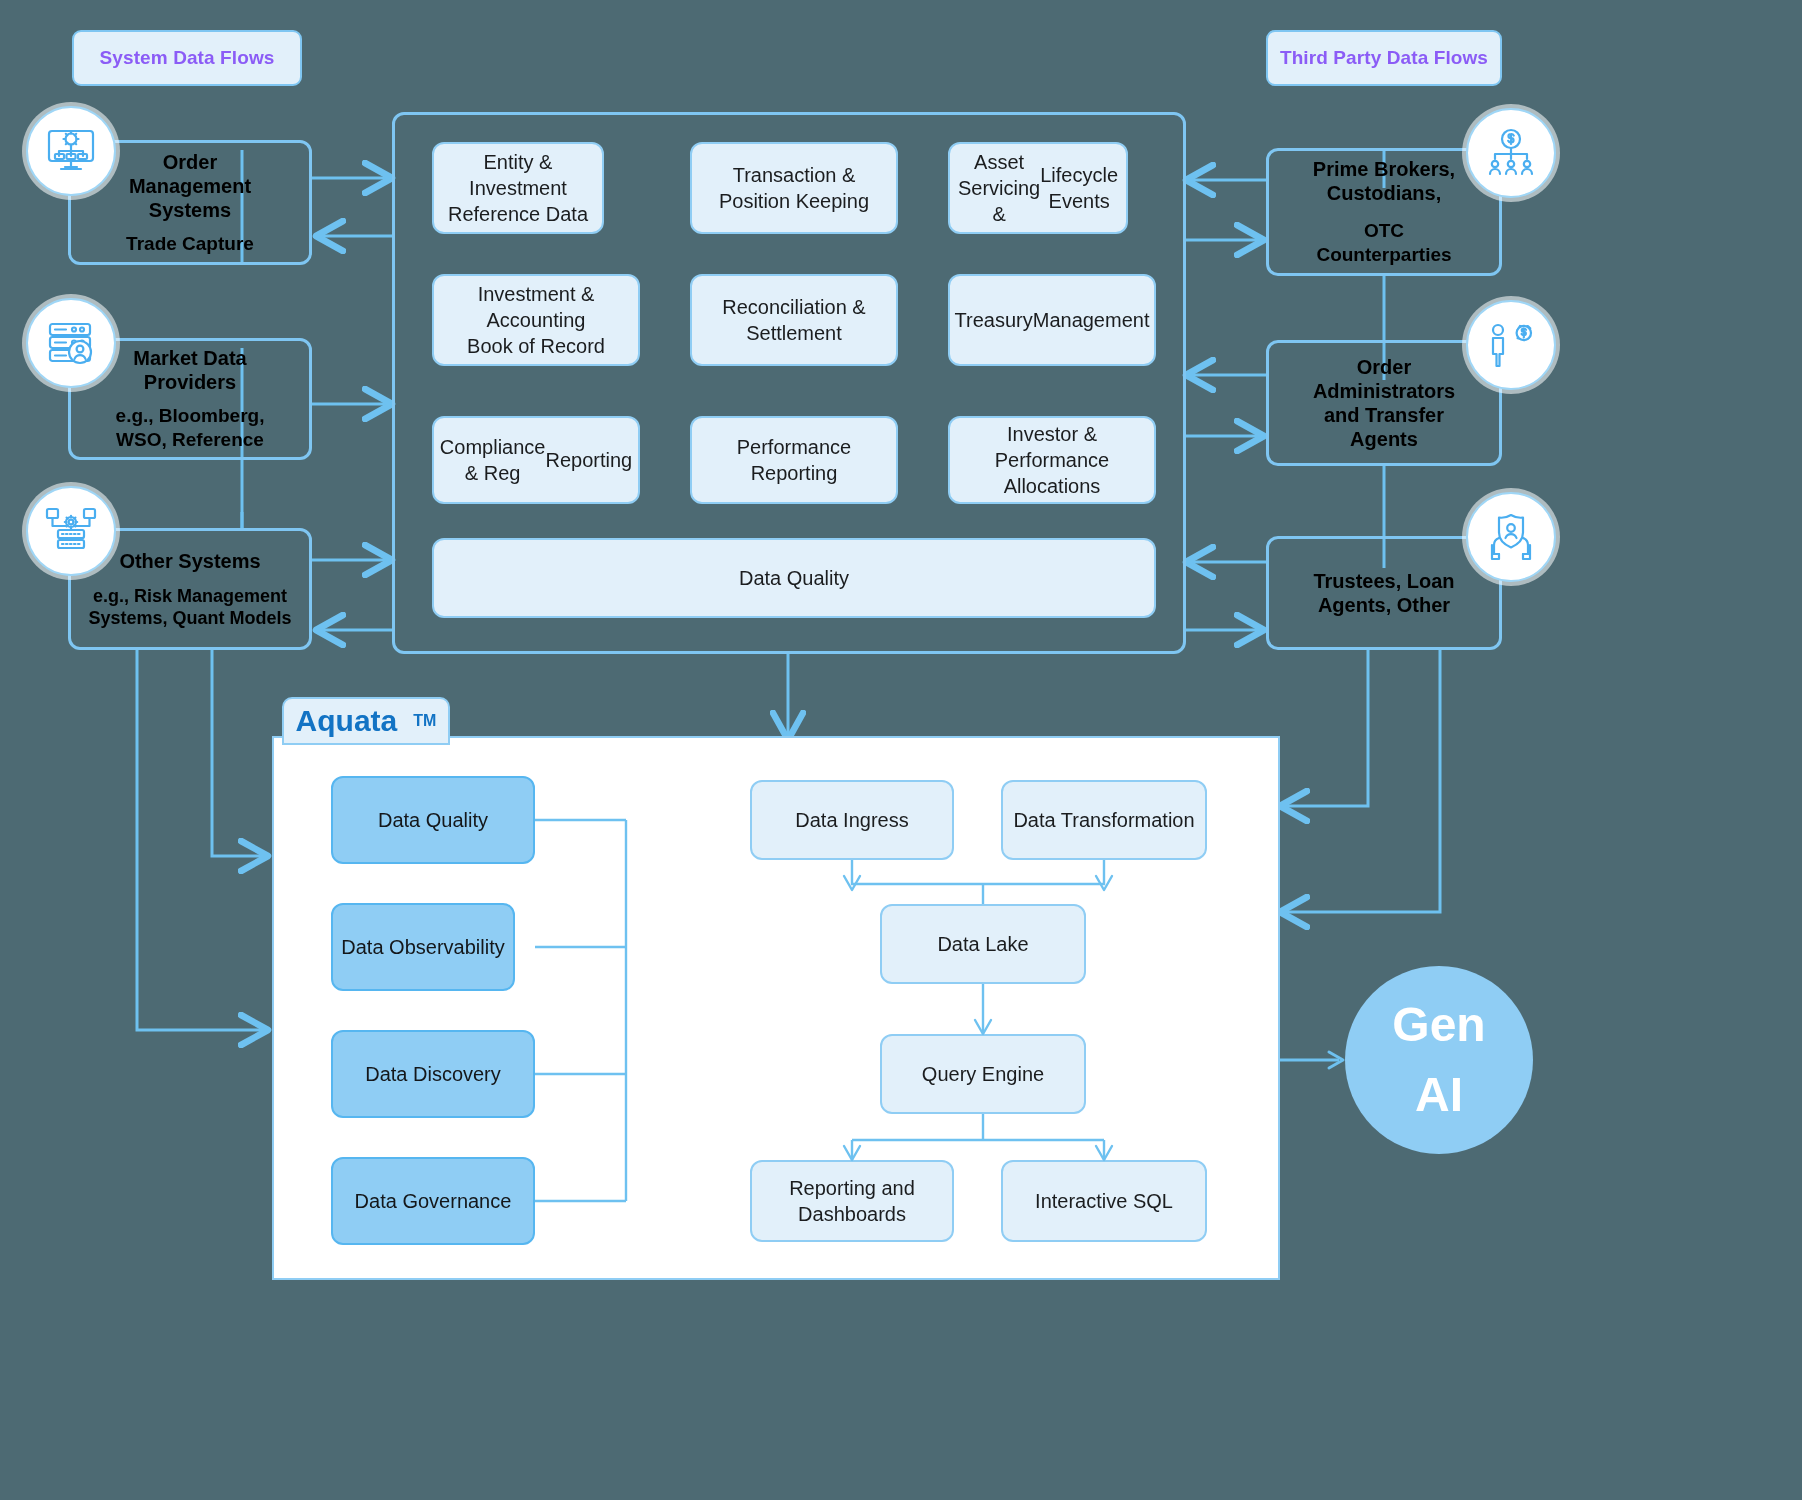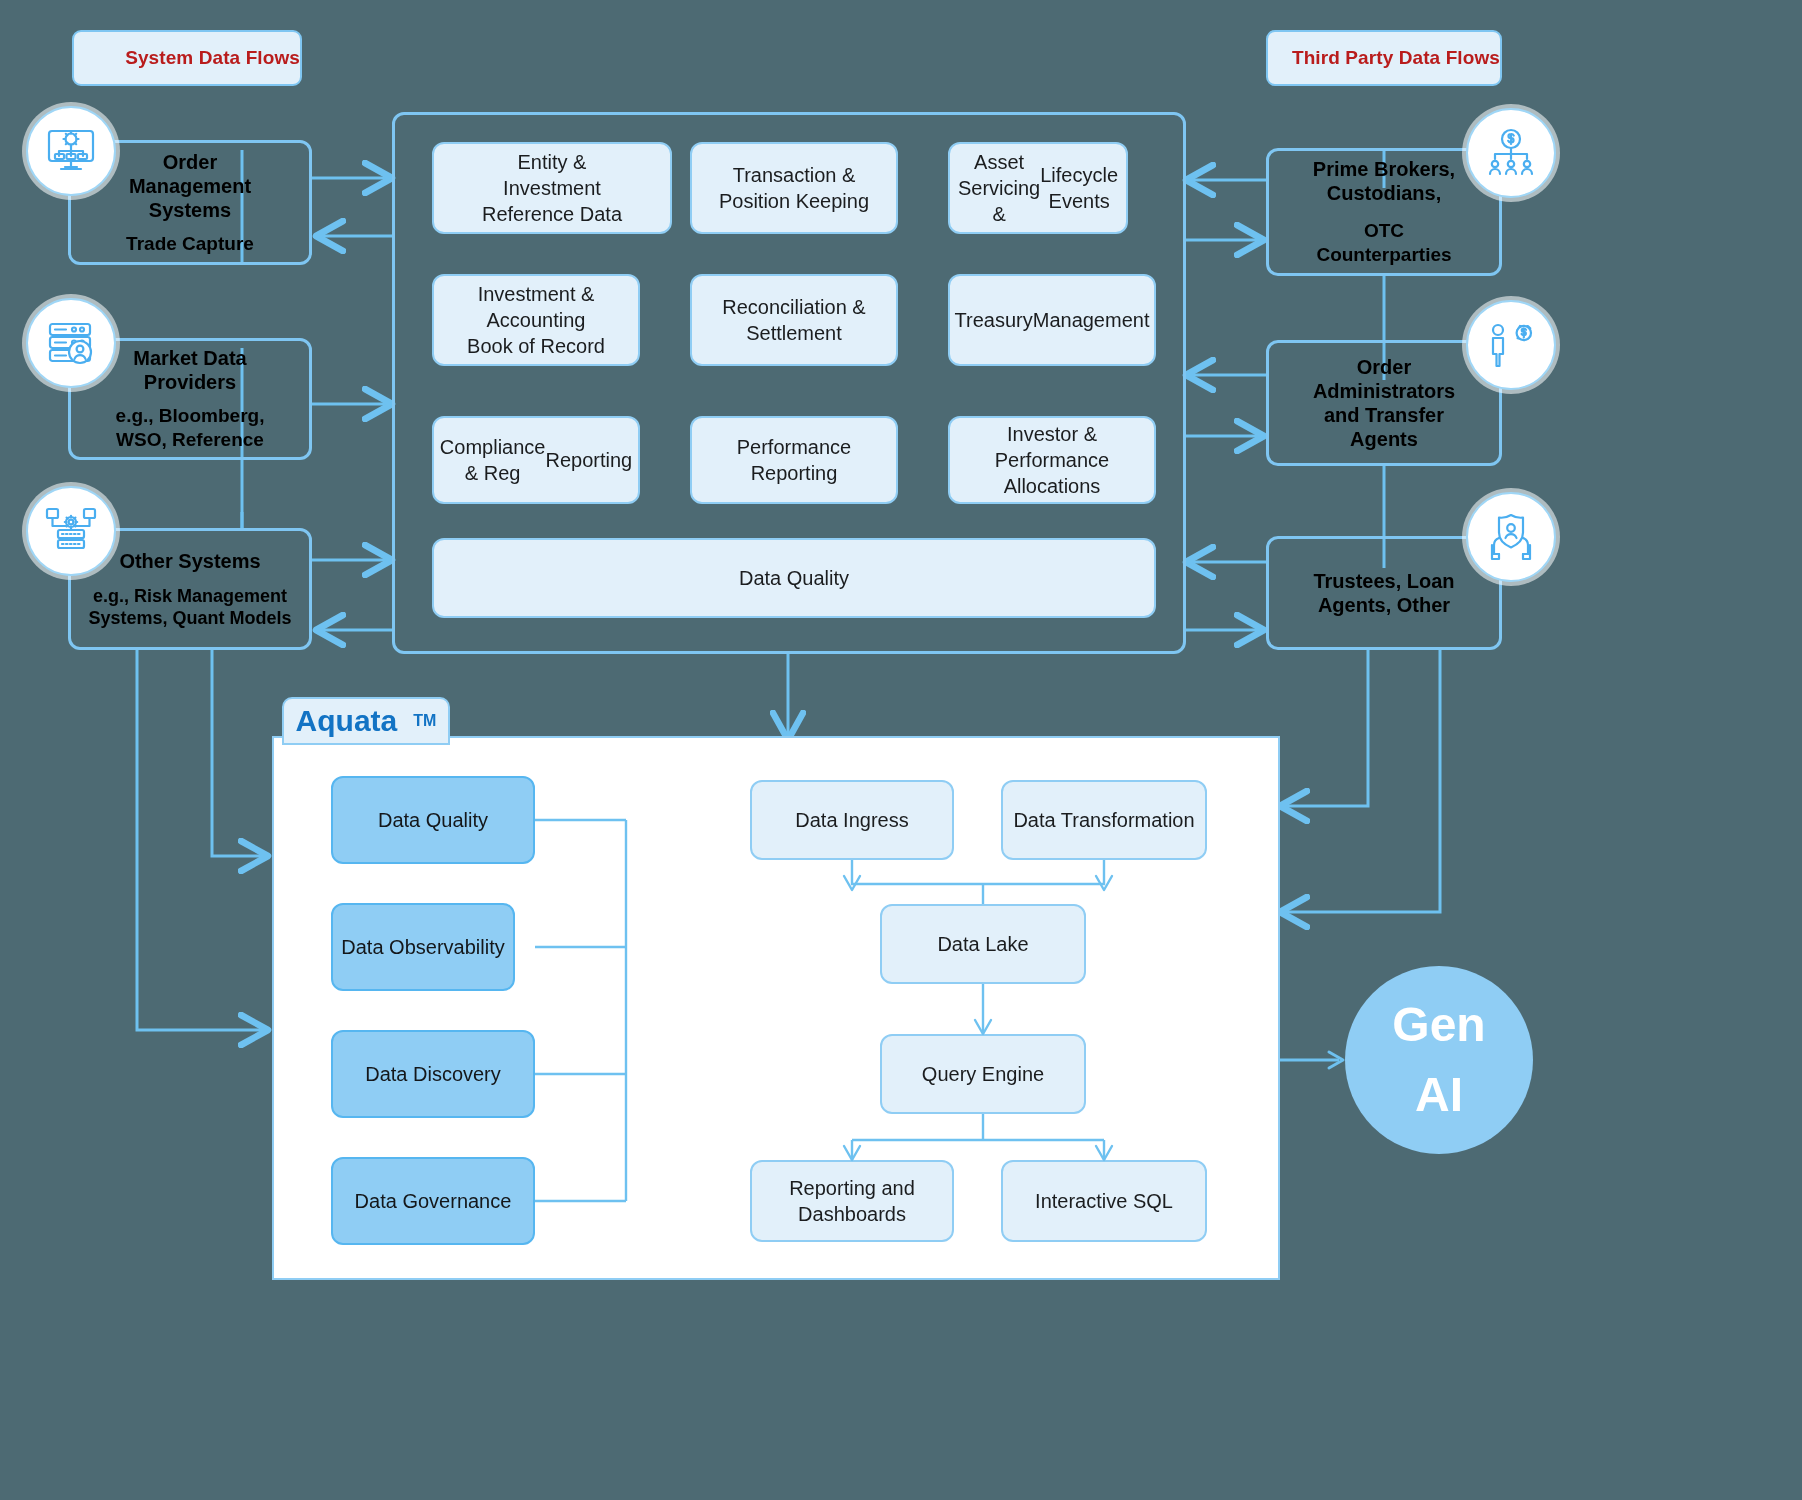--- a/index.html
+++ b/index.html
@@ -17,21 +17,21 @@
   svg.wires.under { z-index:1; }
   svg.wires.over  { z-index:6; }
 
   
   .node { position:absolute; z-index:3; display:flex; align-items:center; justify-content:center;
           text-align:center; }
 
   
   .pill {
     background:#e2f0fa; border:2px solid #7fc6f2; border-radius:9px;
-    color:#b91c1c; font-weight:bold; font-size:19px; letter-spacing:.1px;justify-content:flex-end;
+    color:#8b5cf6; font-weight:bold; font-size:19px; letter-spacing:.1px;
   }
 
   
   .ext {
     background:transparent; border:3px solid #7fc6f2; border-radius:12px;
     color:#000; flex-direction:column; padding:8px 14px;
   }
   .ext .t1 { font-weight:bold; font-size:20px; line-height:1.2; }
   .ext .t2 { font-size:19px; line-height:1.25; margin-top:16px; }
   .ext .t2.bold { font-weight:bold; }
@@ -199,21 +199,21 @@
 
   <div class="node ext" style="left:1266px; top:536px; width:236px; height:114px;">
     <div class="t1">
       <div>Trustees, Loan</div>
       <div>Agents, Other</div>
     </div>
   </div>
 
   <div class="core-frame" style="left:392px; top:112px; width:794px; height:542px;"></div>
 
-  <div class="node card" style="left:432px; top:142px; width:240px; height:92px; flex-direction:column;">
+  <div class="node card" style="left:432px; top:142px; width:172px; height:92px; flex-direction:column;">
     <div>Entity &amp;</div>
     <div>Investment</div>
     <div>Reference Data</div>
   </div>
   <div class="node card" style="left:690px; top:142px; width:208px; height:92px; flex-direction:column;">
     <div>Transaction &amp;</div>
     <div>Position Keeping</div>
   </div>
   <div class="node card" style="left:948px; top:142px; width:180px; height:92px; flex-direction:row;">
     <div>Asset Servicing &amp;</div>

